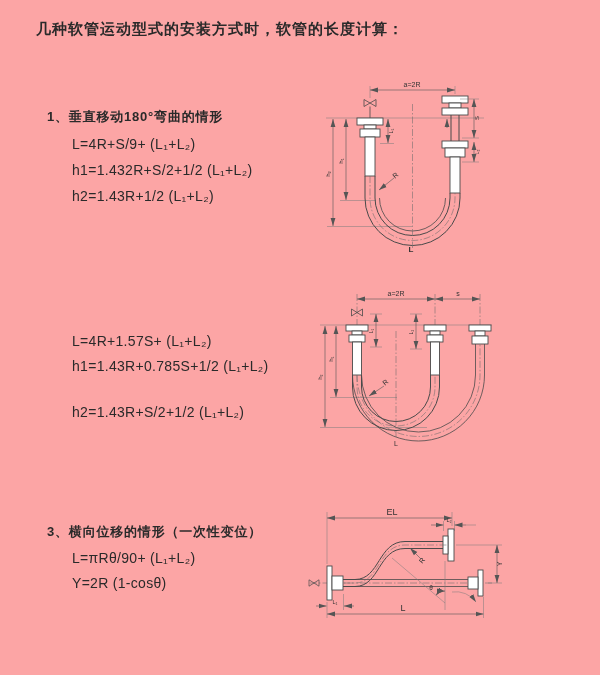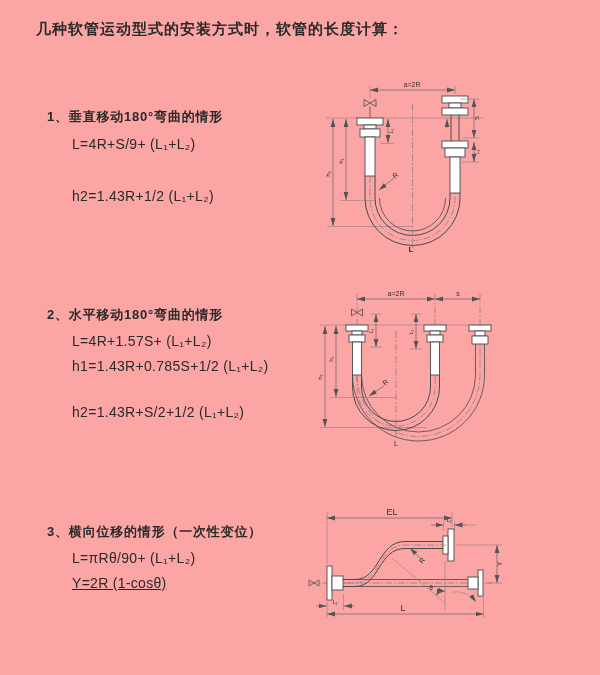--- a/index.html
+++ b/index.html
@@ -28,30 +28,30 @@
 </style>
 </head>
 <body>
 
 <div class="page">
 
   <h1 class="doc-title">几种软管运动型式的安装方式时，软管的长度计算：</h1>
 
   <h2 class="sec-heading" style="left:47px;top:108px;">1、垂直移动180°弯曲的情形</h2>
   <p class="formula" style="left:72px;top:136px;">L=4R+S/9+ (L₁+L₂)</p>
+  <p class="formula" style="left:72px;top:162px;">h1=1.432R+S/2+1/2 (L₁+L₂)</p>
   <p class="formula" style="left:72px;top:188px;">h2=1.43R+1/2 (L₁+L₂)</p>
 
-  <h2 class="sec-heading" style="left:47px;top:306px;">2、水平移动180°弯曲的情形</h2>
   <p class="formula" style="left:72px;top:333px;">L=4R+1.57S+ (L₁+L₂)</p>
   <p class="formula" style="left:72px;top:358px;">h1=1.43R+0.785S+1/2 (L₁+L₂)</p>
   <p class="formula" style="left:72px;top:404px;">h2=1.43R+S/2+1/2 (L₁+L₂)</p>
 
   <h2 class="sec-heading" style="left:47px;top:523px;">3、横向位移的情形（一次性变位）</h2>
   <p class="formula" style="left:72px;top:550px;">L=πRθ/90+ (L₁+L₂)</p>
-  <p class="formula" style="left:72px;top:575px;text-decoration:underline;">Y=2R (1-cosθ)</p>
+  <p class="formula" style="left:72px;top:575px;">Y=2R (1-cosθ)</p>
 
   <svg style="left:312px;top:76px;" width="268" height="178" viewBox="0 0 268 178">
     <defs>
       <marker id="arr1" markerWidth="9" markerHeight="8" refX="8" refY="4" orient="auto-start-reverse" markerUnits="userSpaceOnUse">
         <path d="M0,1.6 L8,4 L0,6.4 Z" fill="#555"></path>
       </marker>
       <pattern id="br1" width="3.5" height="3.5" patternUnits="userSpaceOnUse">
         <path d="M0,3.5 L3.5,0 M0,0 L3.5,3.5" stroke="#8a8a8a" stroke-width="0.5"></path>
       </pattern>
     </defs>

